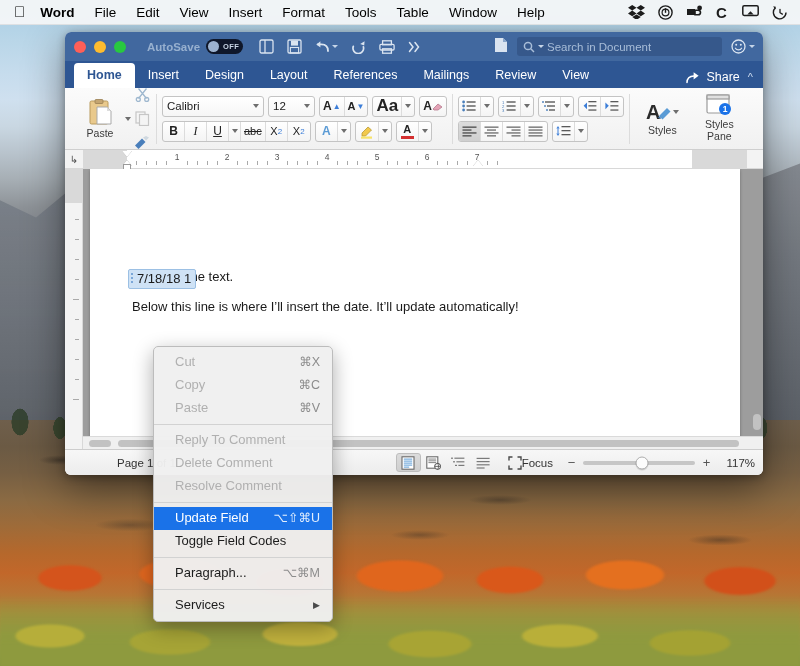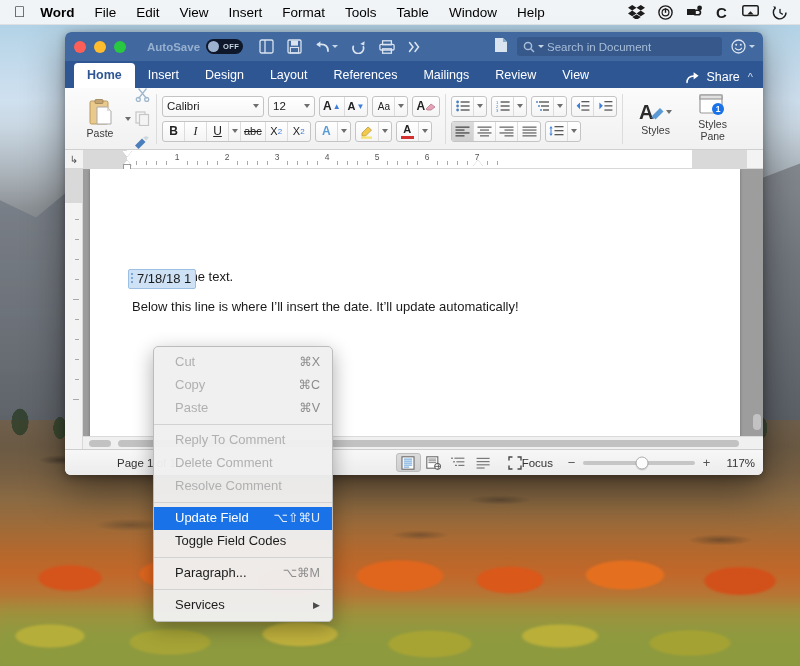--- a/index.html
+++ b/index.html
@@ -521,21 +521,21 @@
               <span style="font-size:12px;font-weight:600">A</span>
               <span style="color:#3b7dd8;font-size:8px;margin-left:1px">▲</span>
             </div>
             <div class="b">
               <span style="font-size:11px;font-weight:600">A</span>
               <span style="color:#3b7dd8;font-size:8px;margin-left:1px">▼</span>
             </div>
           </div>
           <div class="btngrp">
             <div class="b">
-              <span style="font-size:10px;font-weight:400">Aa</span>
+              <span style="font-size:17px;font-weight:700">Aa</span>
             </div>
             <div class="b tiny">
                 <span class="caret-d"></span>
               </div>
           </div>
           <div class="btngrp">
             <div class="b">
               <span style="font-size:12px;font-weight:600">A</span>
               <svg width="11" height="9" viewBox="0 0 11 9">
                   <path d="M1 7l5-5 4 3-4 3H2z" fill="#e4a3b6" stroke="#b57a8d" stroke-width=".8"></path>

